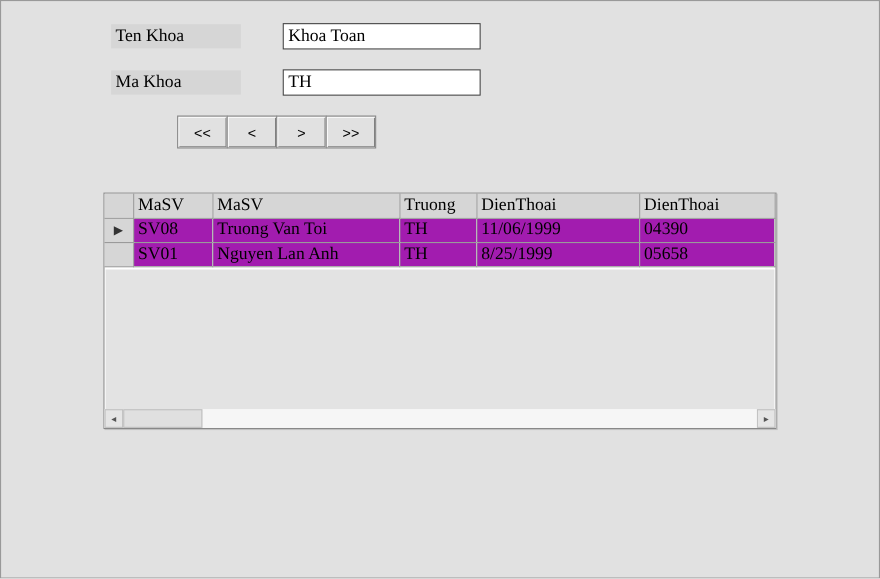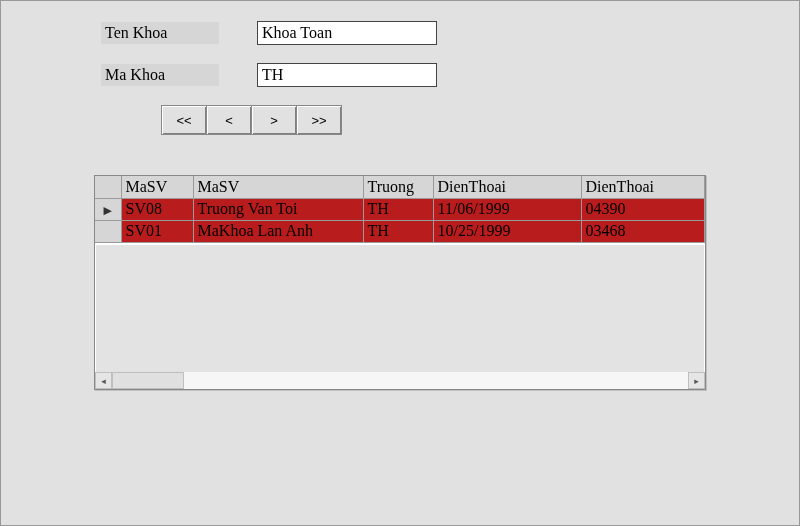--- a/index.html
+++ b/index.html
@@ -17,21 +17,21 @@
   .form-input{margin-left:38px;width:180px;height:24px;border:1px solid #444;background:#fff;font-family:"Times New Roman",serif;font-size:16px;padding:0 4px;box-sizing:border-box;}
 
   .nav-bar{margin-left:160px;display:flex;margin-bottom:40px;}
   .nav-btn{width:44px;height:28px;background:#e1e1e1;border:1px solid #888;box-shadow:inset 1px 1px 0 #fff, inset -1px -1px 0 #808080;margin-right:-1px;display:flex;align-items:center;justify-content:center;font-family:Arial,sans-serif;font-size:13px;cursor:pointer;}
 
   .grid-wrap{margin:0 auto;width:612px;height:215px;border:1px solid #888;box-shadow:inset 1px 1px 0 #fff, 1px 1px 0 #c0c0c0;background:#fff;position:relative;box-sizing:border-box;}
   .grid{width:100%;border-collapse:collapse;table-layout:fixed;font-family:"Times New Roman",serif;font-size:16px;}
   .grid th,.grid td{border-right:1px solid #9a9a9a;border-bottom:1px solid #9a9a9a;height:22px;padding:0 4px;text-align:left;overflow:hidden;white-space:nowrap;box-sizing:border-box;}
   .grid th{background:#d6d6d6;font-weight:normal;}
   .grid .rowhdr{background:#d6d6d6;width:26px;text-align:center;padding:0;}
-  .grid td.cell{background:#b91c1c;}
+  .grid td.cell{background:#a21caf;}
   .grid-body-bg{position:absolute;top:69px;left:1px;right:1px;bottom:17px;background:#e3e3e3;}
   .hscroll{position:absolute;left:0;right:0;bottom:0;height:17px;background:#efefef;display:flex;align-items:stretch;}
   .sb-btn{width:17px;background:#e5e5e5;border:1px solid #bfbfbf;box-sizing:border-box;display:flex;align-items:center;justify-content:center;font-size:9px;color:#555;}
   .sb-track{flex:1;position:relative;background:#f6f6f6;}
   .sb-thumb{position:absolute;left:0;top:0;bottom:0;width:72px;background:#e0e0e0;border:1px solid #bfbfbf;box-sizing:border-box;}
   .sel-arrow{font-size:11px;color:#333;}
 </style>
 </head>
 <body>
 
@@ -80,24 +80,24 @@
               <td class="rowhdr"><span class="sel-arrow">▶</span></td>
               <td class="cell">SV08</td>
               <td class="cell">Truong Van Toi</td>
               <td class="cell">TH</td>
               <td class="cell">11/06/1999</td>
               <td class="cell">04390</td>
             </tr>
             <tr>
               <td class="rowhdr"></td>
               <td class="cell">SV01</td>
-              <td class="cell">MaKhoa Lan Anh</td>
+              <td class="cell">Nguyen Lan Anh</td>
               <td class="cell">TH</td>
-              <td class="cell">10/25/1999</td>
-              <td class="cell">03468</td>
+              <td class="cell">8/25/1999</td>
+              <td class="cell">05658</td>
             </tr>
           </tbody>
       </table>
       <div class="hscroll">
         <div class="sb-btn">
             <span>◂</span>
           </div>
         <div class="sb-track">
           <div class="sb-thumb"></div>
         </div>

